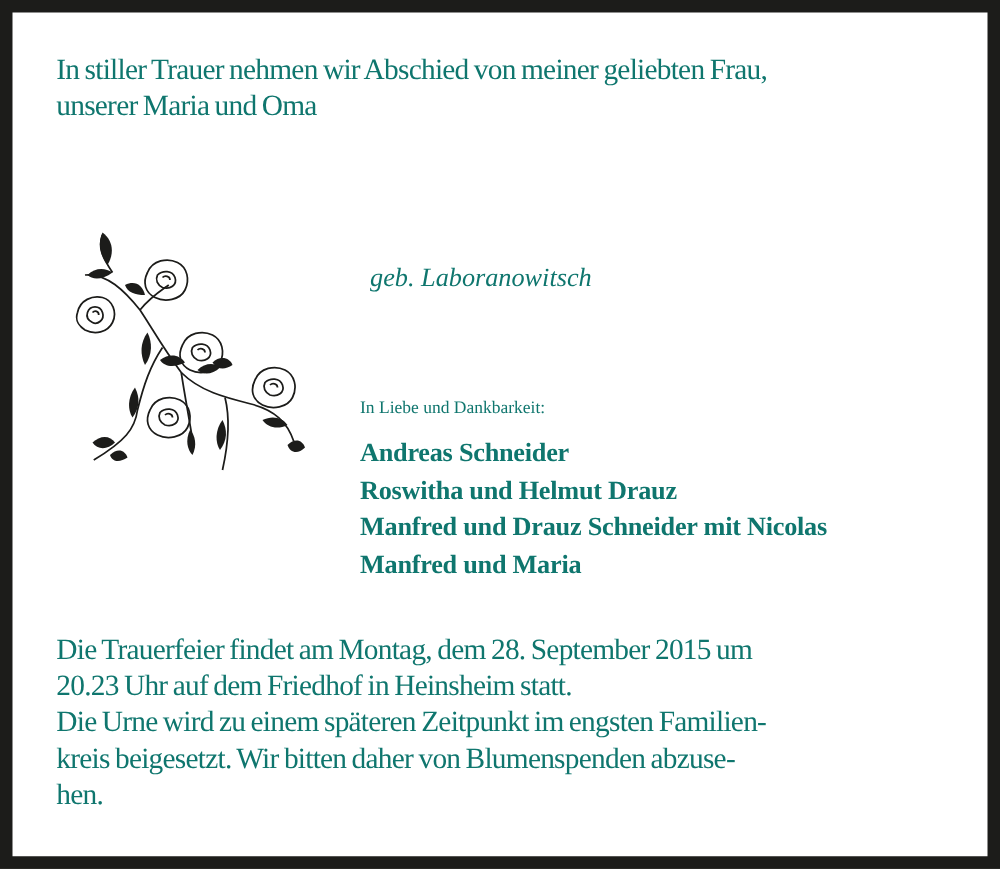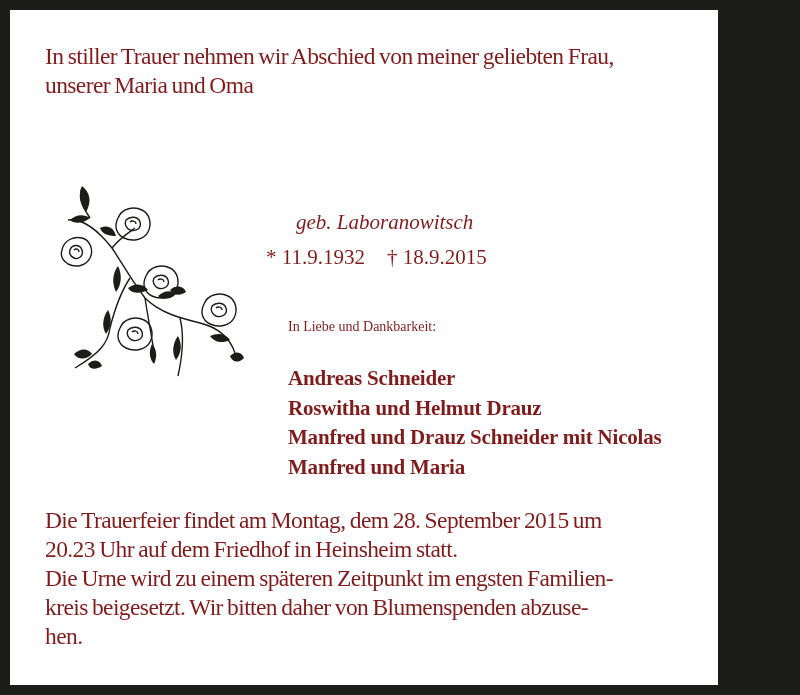--- a/index.html
+++ b/index.html
@@ -10,24 +10,24 @@
     body {
       width: 800px;
       height: 695px;
       position: relative;
       overflow: hidden;
     }
     .frame {
       position: absolute;
       left: 10px;
       top: 10px;
-      width: 708px;
+      width: 780px;
       height: 675px;
       background: #ffffff;
-      color: #7f1d1d;
+      color: #0f766e;
       font-family: "Liberation Serif", "DejaVu Serif", serif;
     }
     .intro {
       position: absolute;
       left: 35px;
       top: 32px;
       width: 730px;
       font-size: 23.5px;
       line-height: 29px;
       letter-spacing: -0.6px;
@@ -78,21 +78,20 @@
       white-space: nowrap;
     }
     .family {
       position: absolute;
       left: 278px;
       top: 338px;
       font-size: 21px;
       line-height: 29.5px;
       font-weight: bold;
       letter-spacing: -0.2px;
-      margin-top: 16px;
     }
     .family div { white-space: nowrap; }
     .closing {
       position: absolute;
       left: 35px;
       top: 496px;
       width: 730px;
       font-size: 23.5px;
       line-height: 29px;
       letter-spacing: -0.6px;
@@ -151,23 +150,20 @@
       <path d="M152 128 C156 124 164 124 166 130 C168 136 162 140 156 138 C152 136 150 132 152 128Z"></path>
       <path d="M156 130 C158 128 162 129 162 132"></path>
       <path d="M60 150 C64 140 76 138 84 142 C92 146 94 156 90 164 C86 172 74 174 66 170 C58 166 56 158 60 150Z"></path>
       <path d="M68 152 C72 148 80 148 82 154 C84 160 78 164 72 162 C68 160 66 156 68 152Z"></path>
       <path d="M72 154 C74 152 78 153 78 156"></path>
     </g>
   </svg>
 
   <div class="maiden">geb. Laboranowitsch</div>
 
-  <div class="dates">
-    <span>* 11.9.1932</span><span class="gap"></span><span>† 18.9.2015</span>
-  </div>
 
   <div class="thanks">In Liebe und Dankbarkeit:</div>
 
   <div class="family">
     <div>Andreas Schneider</div>
     <div>Roswitha und Helmut Drauz</div>
     <div>Manfred und Drauz Schneider mit Nicolas</div>
     <div>Manfred und Maria</div>
   </div>
 

